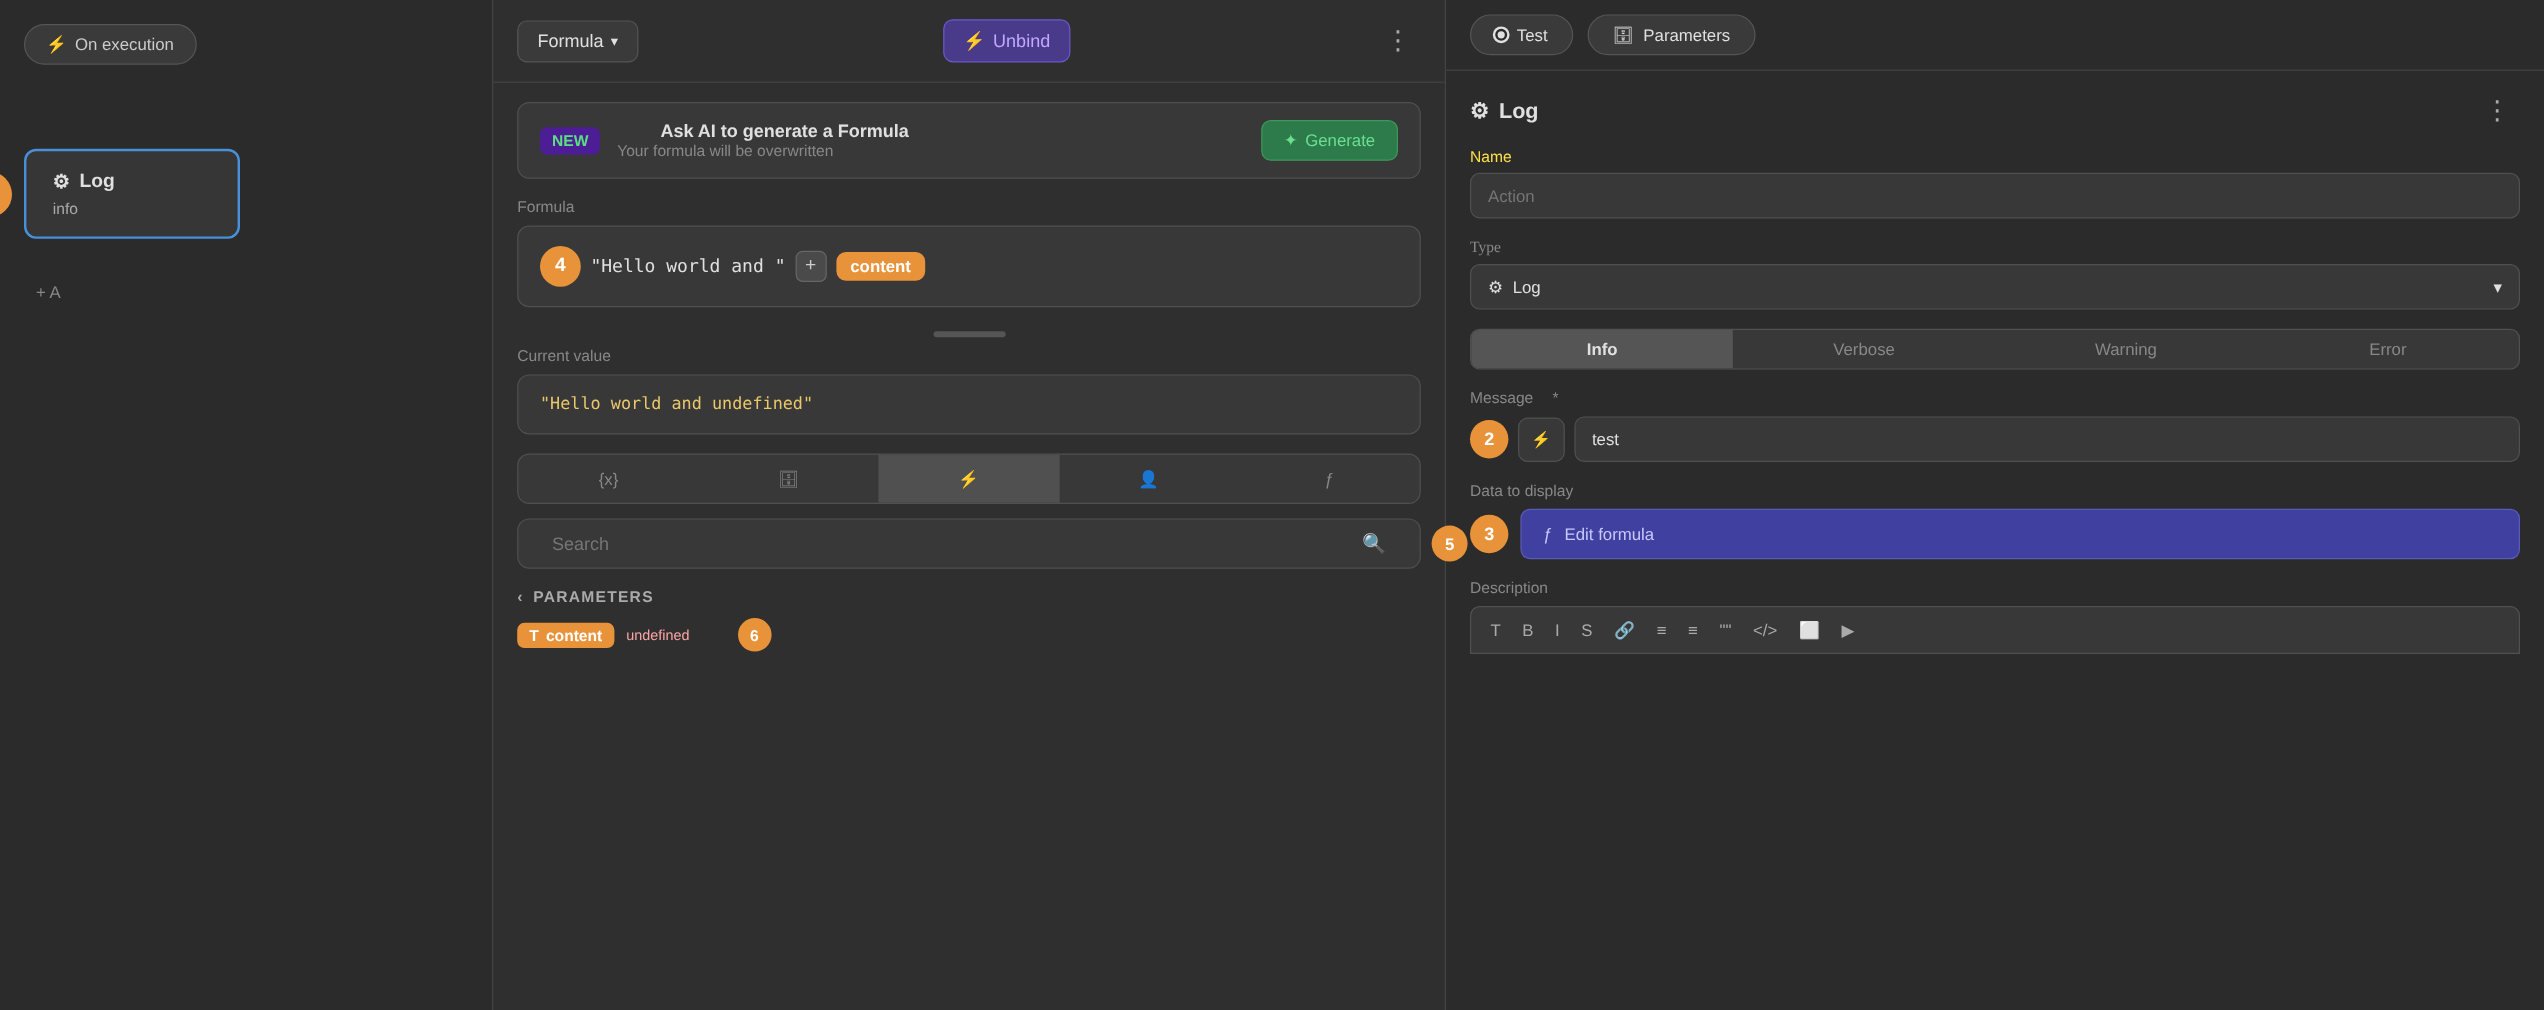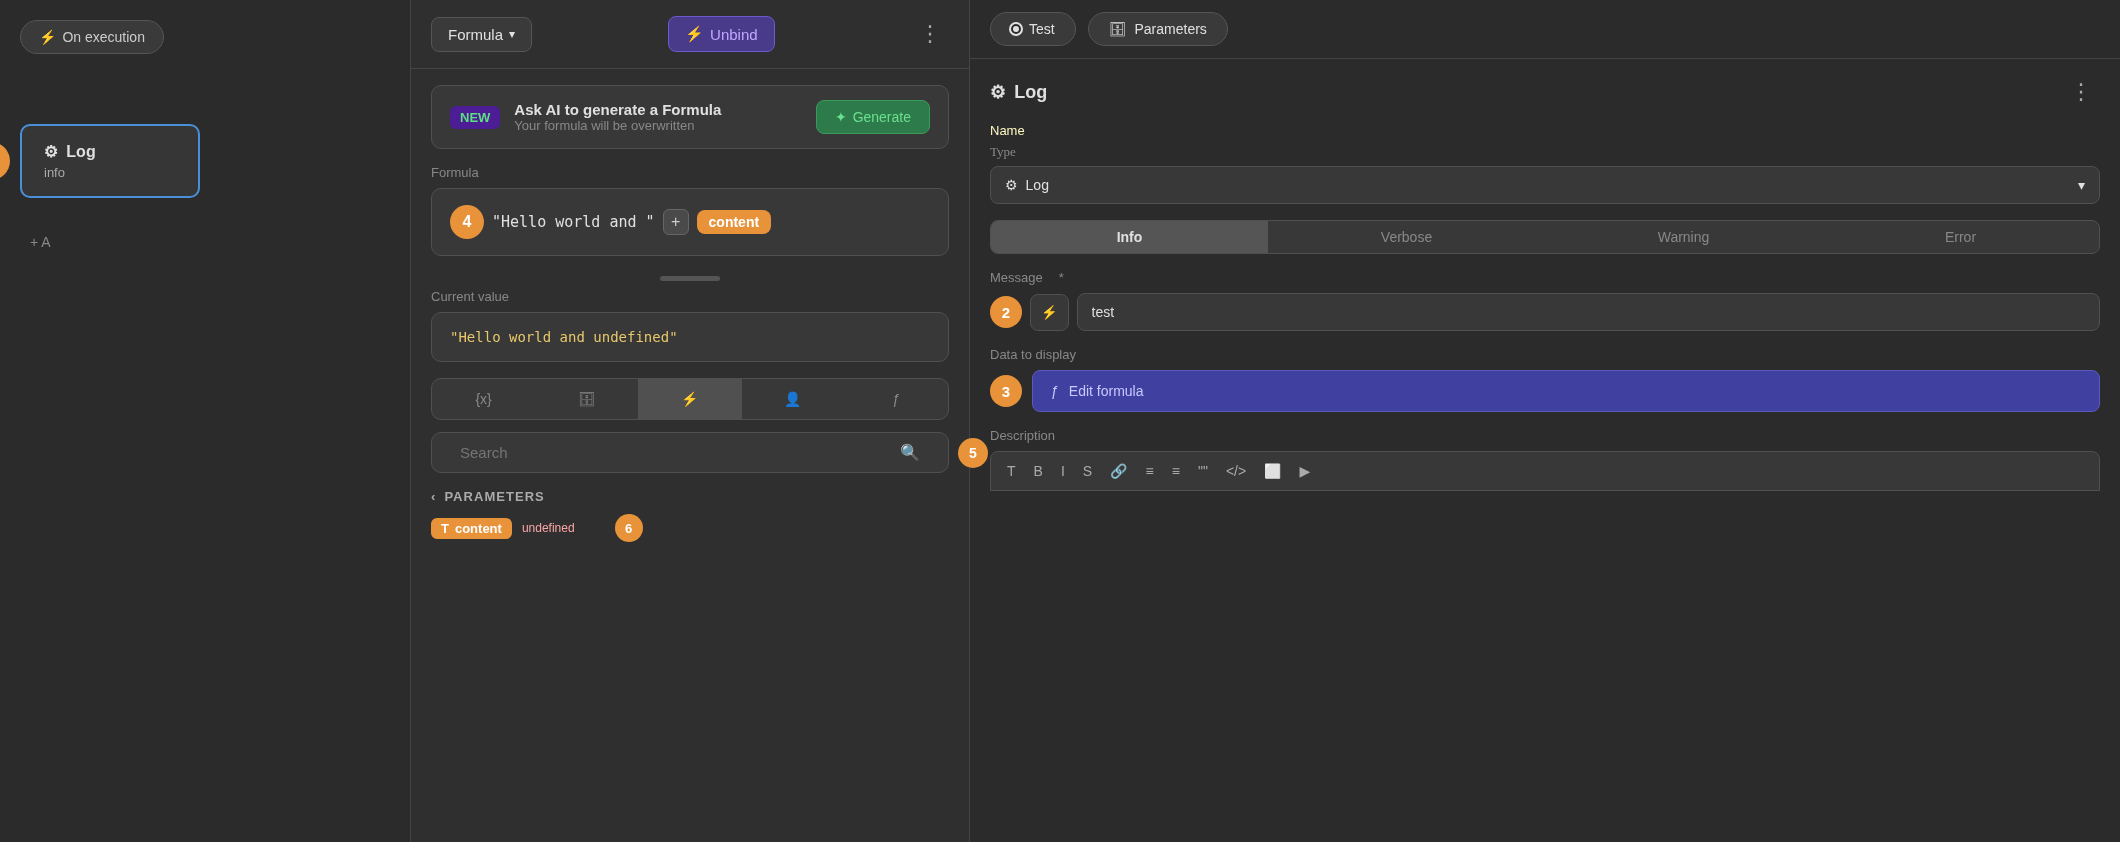--- a/index.html
+++ b/index.html
@@ -91,21 +91,21 @@
       gap: 6px;
       color: #888;
       font-size: 14px;
       cursor: pointer;
       margin-top: 30px;
       padding: 6px 10px;
     }
 
     
     .middle-panel {
-      width: 560px;
+      width: 795px;
       background: #2f2f2f;
       border-left: 1px solid #444;
       border-right: 1px solid #444;
       display: flex;
       flex-direction: column;
       padding: 0;
       flex-shrink: 0;
       position: relative;
     }
 
@@ -175,20 +175,21 @@
       border-radius: 6px;
       padding: 4px 10px;
       font-size: 13px;
       font-weight: 700;
     }
 
     .ai-banner-text h3 {
       font-size: 15px;
       font-weight: 600;
       color: #e0e0e0;
+      margin-left: 36px;
     }
 
     .ai-banner-text p {
       font-size: 13px;
       color: #888;
     }
 
     .generate-btn {
       background: #2d7a4a;
       border: 1px solid #3a9a5a;
@@ -462,21 +463,21 @@
       font-size: 18px;
       font-weight: 700;
       color: #e0e0e0;
       display: flex;
       align-items: center;
       gap: 8px;
     }
 
     .name-label {
       font-size: 13px;
-      color: #fef9c3;
+      color: #fde047;
       margin-bottom: 6px;
     }
 
     .name-input {
       background: #383838;
       border: 1px solid #505050;
       border-radius: 8px;
       padding: 10px 14px;
       color: #888;
       font-size: 14px;
@@ -769,20 +770,21 @@
         <span>⚙</span>
         <span>Log</span>
       </div>
       <button class="more-btn">
         <span>⋮</span>
       </button>
     </div>
 
     
     <div class="name-label">Name</div>
+    <input class="name-input" type="text" placeholder="Action" style="">
 
     
     <div class="type-label">Type</div>
     <div class="type-select">
       <div class="type-select-left">
         <span>⚙</span>
         <span>Log</span>
       </div>
       <span>▾</span>
     </div>

